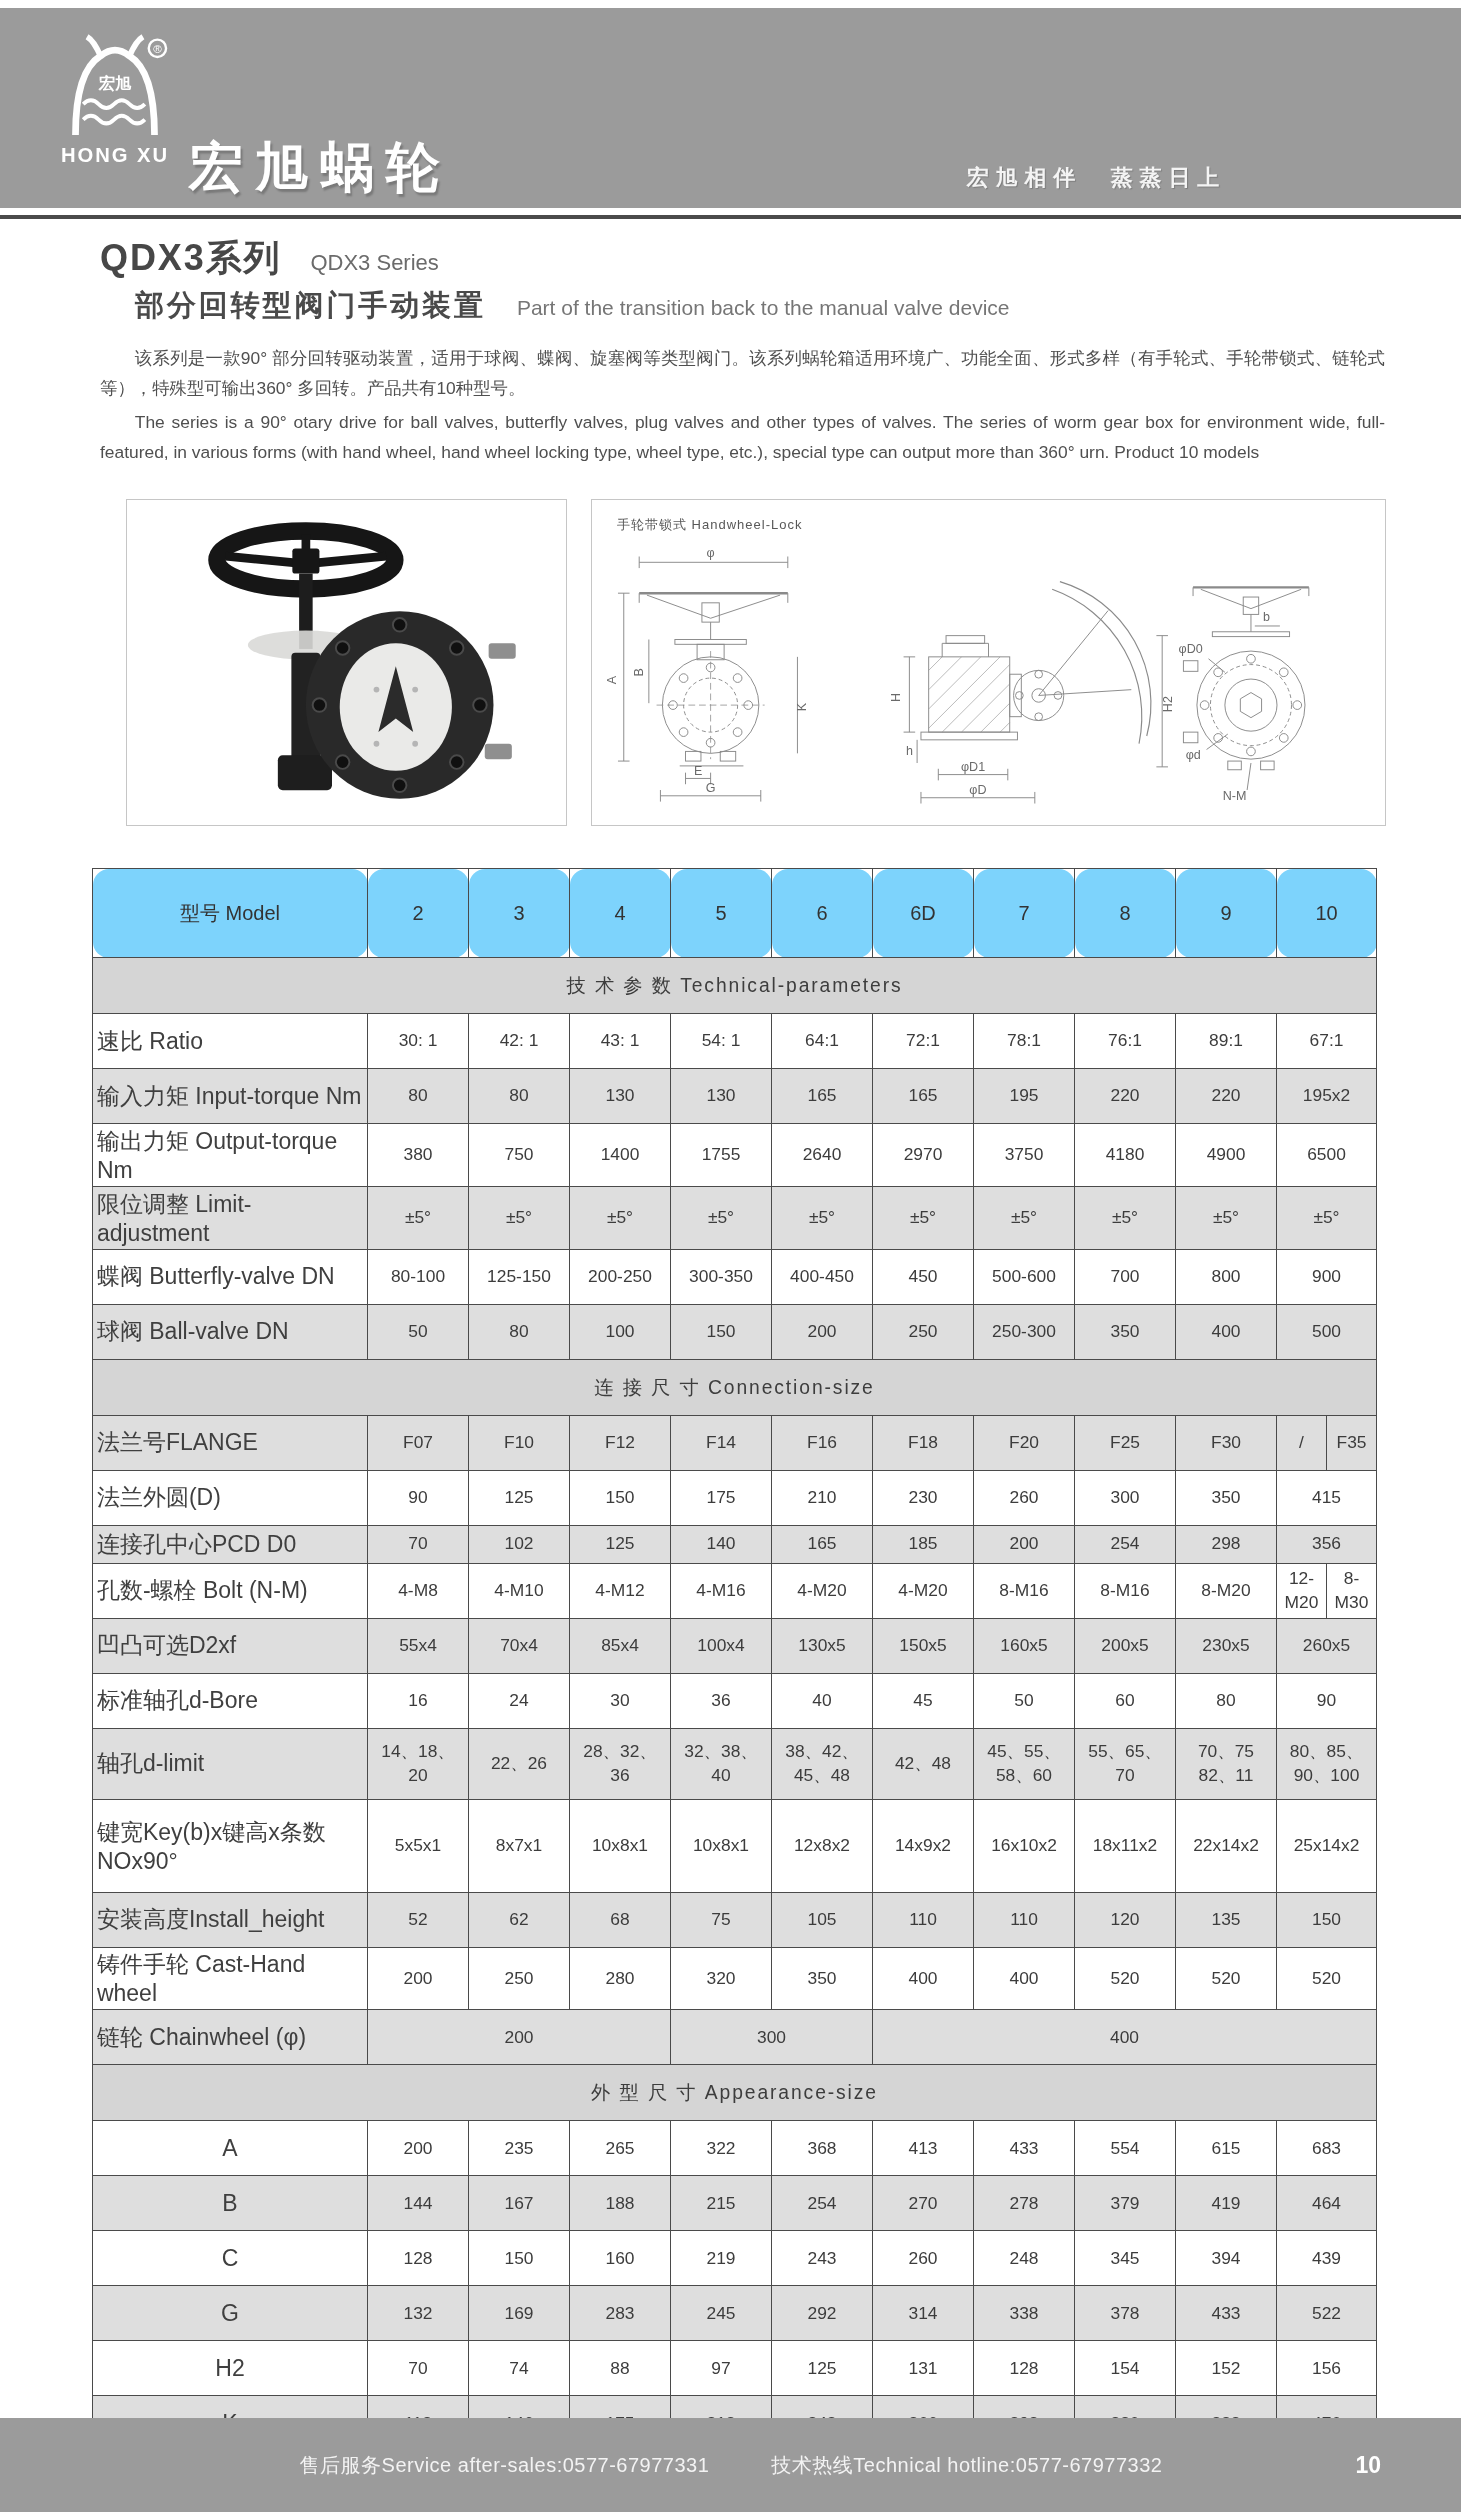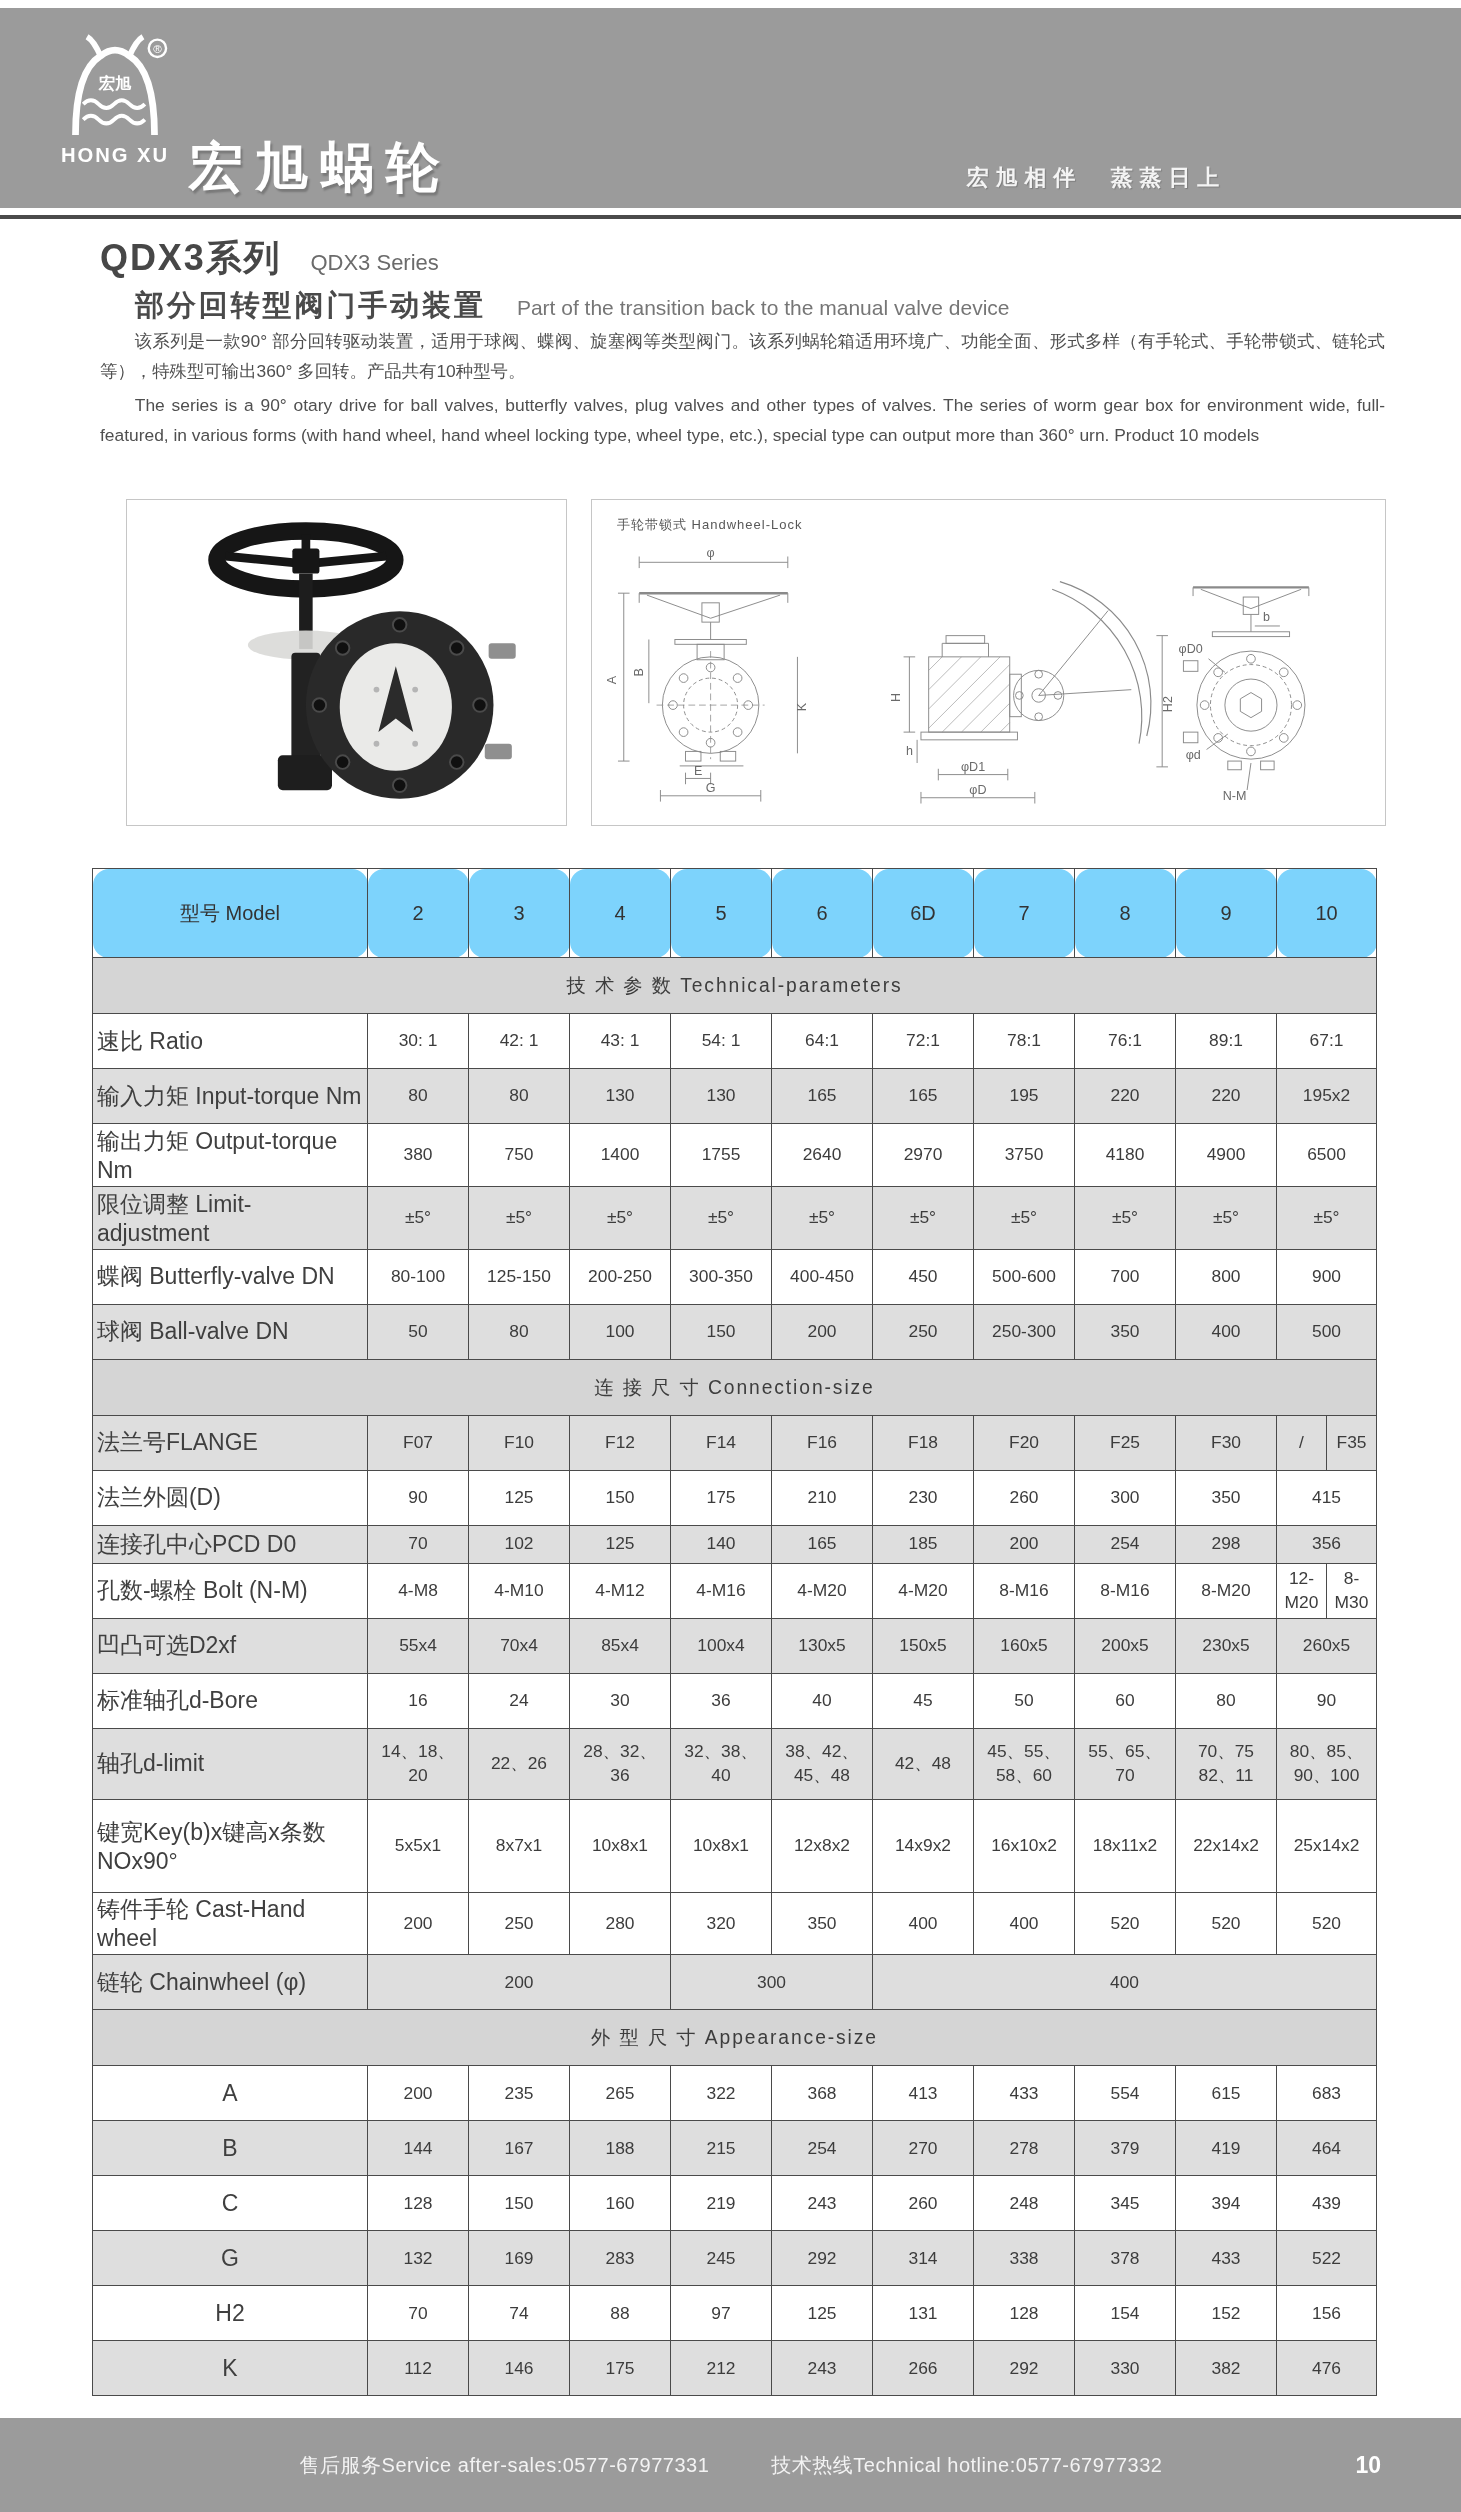--- a/index.html
+++ b/index.html
@@ -14,21 +14,21 @@
           font-weight:bold;white-space:nowrap;text-shadow:1px 1px 1px rgba(0,0,0,.2);}
   .rule{position:absolute;left:0;top:215px;width:100%;height:3.9px;background:#4b4b4b;}
   
   .titleline{position:absolute;left:100px;top:234px;white-space:nowrap;}
   .titleline .cn{font-size:36px;font-weight:bold;color:#474747;letter-spacing:1.9px;}
   .titleline .en{font-size:22px;color:#6b6b6b;margin-left:29px;}
   .subline{position:absolute;left:135px;top:286px;white-space:nowrap;}
   .subline .cn{font-size:29px;font-weight:bold;color:#4a4a4a;letter-spacing:2.9px;}
   .subline .en{font-size:21px;color:#767676;margin-left:31px;}
   
-  .intro{position:absolute;left:100px;top:327px;width:1285px;}
+  .intro{position:absolute;left:100px;top:344px;width:1285px;}
   .intro p{margin:0 0 3.9px 0;font-size:17.4px;line-height:1.72;color:#4f4f4f;text-indent:2em;text-align:justify;}
   
   .figbox{position:absolute;top:499px;height:327px;background:#fff;border:1px solid #c6c6c6;box-sizing:border-box;}
   .figbox.photo{left:126px;width:441px;}
   .figbox.draw{left:591px;width:795px;}
   .drawtitle{position:absolute;left:25px;top:15.5px;font-size:13px;color:#585858;letter-spacing:1px;}
   
   table.spec{position:absolute;left:92px;top:868px;width:1285px;border-collapse:collapse;table-layout:fixed;
              border:1.9px solid #3a3a3a;}
   table.spec td,table.spec th{border:1px solid #4a4a4a;font-weight:normal;overflow:hidden;
@@ -448,20 +448,33 @@
           <td class="val">10x8x1</td>
           <td class="val">10x8x1</td>
           <td class="val">12x8x2</td>
           <td class="val">14x9x2</td>
           <td class="val">16x10x2</td>
           <td class="val">18x11x2</td>
           <td class="val">22x14x2</td>
           <td colspan="2" class="val">25x14x2</td>
         </tr>
         <tr style="height: 55px;">
+          <td class="lbl shade">安装高度Install_height</td>
+          <td class="val shade">52</td>
+          <td class="val shade">62</td>
+          <td class="val shade">68</td>
+          <td class="val shade">75</td>
+          <td class="val shade">105</td>
+          <td class="val shade">110</td>
+          <td class="val shade">110</td>
+          <td class="val shade">120</td>
+          <td class="val shade">135</td>
+          <td colspan="2" class="val shade">150</td>
+        </tr>
+        <tr style="height: 55px;">
           <td class="lbl">铸件手轮 Cast-Hand wheel</td>
           <td class="val">200</td>
           <td class="val">250</td>
           <td class="val">280</td>
           <td class="val">320</td>
           <td class="val">350</td>
           <td class="val">400</td>
           <td class="val">400</td>
           <td class="val">520</td>
           <td class="val">520</td>

